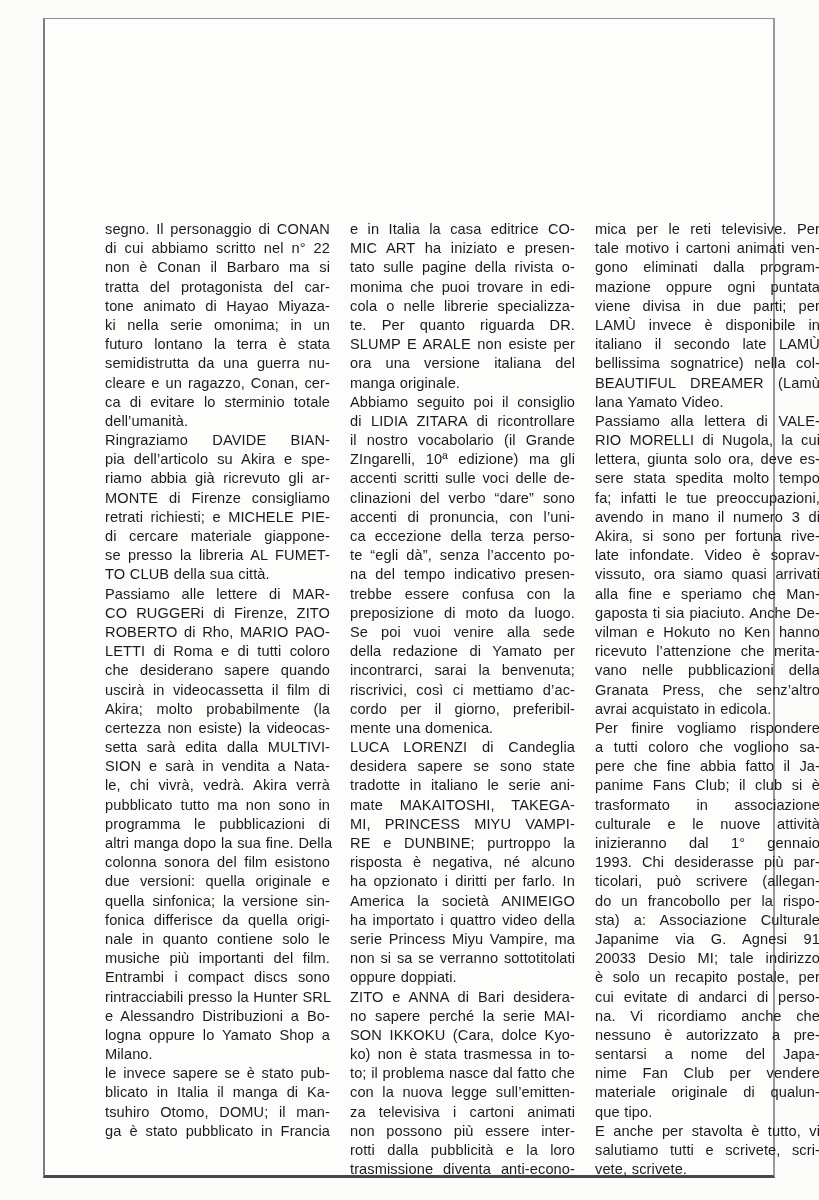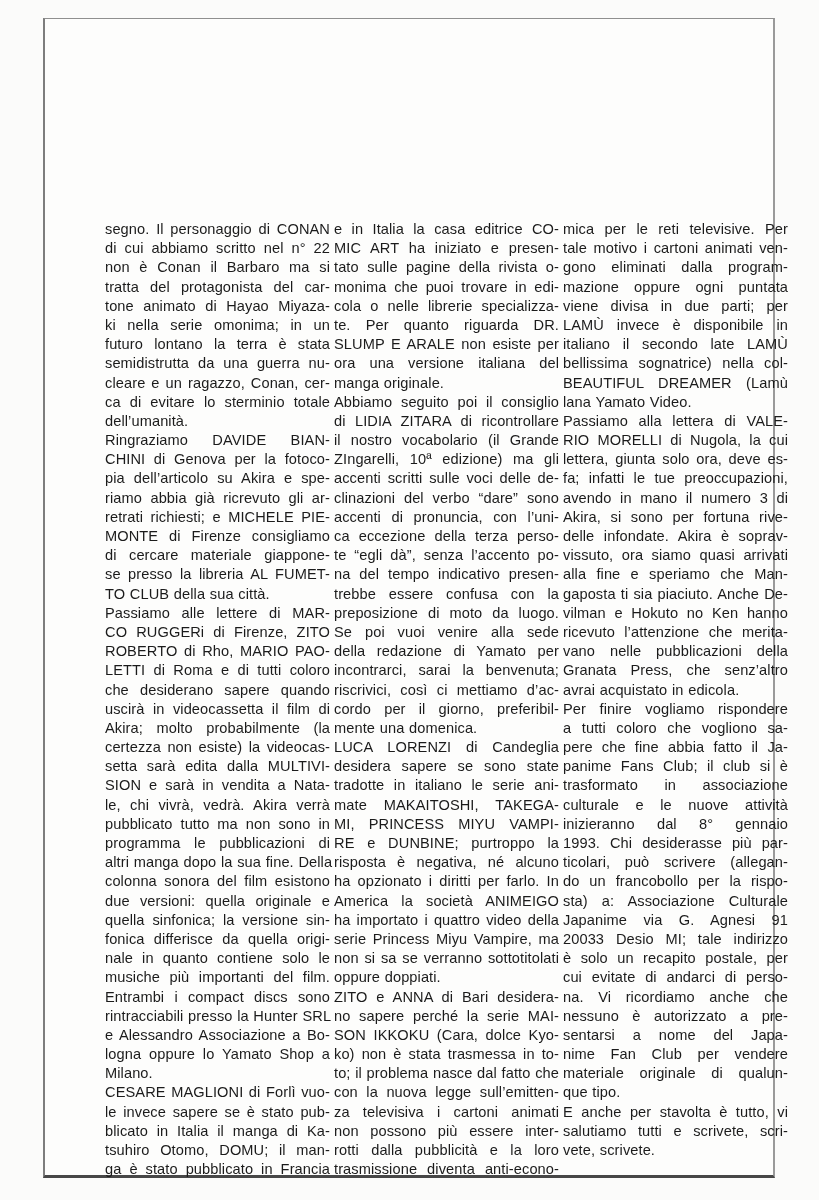--- a/index.html
+++ b/index.html
@@ -25,21 +25,21 @@
     border-left: 2px solid #7d7d7d;
     border-right: 2px solid #9a9a9a;
     border-bottom: 3px solid #474747;
     box-sizing: border-box;
   }
   .columns {
     position: absolute;
     left: 60px;
     top: 201px;
     display: flex;
-    gap: 4px;
+    gap: 20px;
   }
   .col {
     width: 225px;
   }
   .line {
     height: 19.2px;
     line-height: 19.2px;
     font-size: 14.6px;
     color: #1b1b1b;
     text-align: justify;
@@ -64,25 +64,24 @@
         <div class="line">non è Conan il Barbaro ma si</div>
         <div class="line">tratta del protagonista del car-</div>
         <div class="line">tone animato di Hayao Miyaza-</div>
         <div class="line">ki nella serie omonima; in un</div>
         <div class="line">futuro lontano la terra è stata</div>
         <div class="line">semidistrutta da una guerra nu-</div>
         <div class="line">cleare e un ragazzo, Conan, cer-</div>
         <div class="line">ca di evitare lo sterminio totale</div>
         <div class="line para-end">dell’umanità.</div>
         <div class="line">Ringraziamo DAVIDE BIAN-</div>
-        <div class="line">CHINI di Genova per la fotoco-</div>
         <div class="line">pia dell’articolo su Akira e spe-</div>
         <div class="line">riamo abbia già ricrevuto gli ar-</div>
+        <div class="line">MONTE di Firenze consigliamo</div>
         <div class="line">retrati richiesti; e MICHELE PIE-</div>
-        <div class="line">MONTE di Firenze consigliamo</div>
         <div class="line">di cercare materiale giappone-</div>
         <div class="line">se presso la libreria AL FUMET-</div>
         <div class="line para-end">TO CLUB della sua città.</div>
         <div class="line">Passiamo alle lettere di MAR-</div>
         <div class="line">CO RUGGERi di Firenze, ZITO</div>
         <div class="line">ROBERTO di Rho, MARIO PAO-</div>
         <div class="line">LETTI di Roma e di tutti coloro</div>
         <div class="line">che desiderano sapere quando</div>
         <div class="line">uscirà in videocassetta il film di</div>
         <div class="line">Akira; molto probabilmente (la</div>
@@ -94,24 +93,23 @@
         <div class="line">programma le pubblicazioni di</div>
         <div class="line">altri manga dopo la sua fine. Della</div>
         <div class="line">colonna sonora del film esistono</div>
         <div class="line">due versioni: quella originale e</div>
         <div class="line">quella sinfonica; la versione sin-</div>
         <div class="line">fonica differisce da quella origi-</div>
         <div class="line">nale in quanto contiene solo le</div>
         <div class="line">musiche più importanti del film.</div>
         <div class="line">Entrambi i compact discs sono</div>
         <div class="line">rintracciabili presso la Hunter SRL</div>
-        <div class="line">e Alessandro Associazione a Bo-</div>
+        <div class="line">e Alessandro Distribuzioni a Bo-</div>
         <div class="line">logna oppure lo Yamato Shop a</div>
         <div class="line para-end">Milano.</div>
-        <div class="line">CESARE MAGLIONI di Forlì vuo-</div>
         <div class="line">le invece sapere se è stato pub-</div>
         <div class="line">blicato in Italia il manga di Ka-</div>
         <div class="line">tsuhiro Otomo, DOMU; il man-</div>
         <div class="line">ga è stato pubblicato in Francia</div>
       </div>
     <div class="col">
         <div class="line">e in Italia la casa editrice CO-</div>
         <div class="line">MIC ART ha iniziato e presen-</div>
         <div class="line">tato sulle pagine della rivista o-</div>
         <div class="line">monima che puoi trovare in edi-</div>
@@ -169,39 +167,40 @@
         <div class="line">mazione oppure ogni puntata</div>
         <div class="line">viene divisa in due parti; per</div>
         <div class="line">LAMÙ invece è disponibile in</div>
         <div class="line">italiano il secondo late LAMÙ</div>
         <div class="line">bellissima sognatrice) nella col-</div>
         <div class="line">BEAUTIFUL DREAMER (Lamù</div>
         <div class="line para-end">lana Yamato Video.</div>
         <div class="line">Passiamo alla lettera di VALE-</div>
         <div class="line">RIO MORELLI di Nugola, la cui</div>
         <div class="line">lettera, giunta solo ora, deve es-</div>
+        <div class="line">sere stata spedita molto tempo</div>
         <div class="line">fa; infatti le tue preoccupazioni,</div>
         <div class="line">avendo in mano il numero 3 di</div>
         <div class="line">Akira, si sono per fortuna rive-</div>
-        <div class="line">delle infondate. Akira è soprav-</div>
+        <div class="line">late infondate. Video è soprav-</div>
         <div class="line">vissuto, ora siamo quasi arrivati</div>
         <div class="line">alla fine e speriamo che Man-</div>
         <div class="line">gaposta ti sia piaciuto. Anche De-</div>
         <div class="line">vilman e Hokuto no Ken hanno</div>
         <div class="line">ricevuto l’attenzione che merita-</div>
         <div class="line">vano nelle pubblicazioni della</div>
         <div class="line">Granata Press, che senz’altro</div>
         <div class="line para-end">avrai acquistato in edicola.</div>
         <div class="line">Per finire vogliamo rispondere</div>
         <div class="line">a tutti coloro che vogliono sa-</div>
         <div class="line">pere che fine abbia fatto il Ja-</div>
         <div class="line">panime Fans Club; il club si è</div>
         <div class="line">trasformato in associazione</div>
         <div class="line">culturale e le nuove attività</div>
-        <div class="line">inizieranno dal 8° gennaio</div>
+        <div class="line">inizieranno dal 1° gennaio</div>
         <div class="line">1993. Chi desiderasse più par-</div>
         <div class="line">ticolari, può scrivere (allegan-</div>
         <div class="line">do un francobollo per la rispo-</div>
         <div class="line">sta) a: Associazione Culturale</div>
         <div class="line">Japanime via G. Agnesi 91</div>
         <div class="line">20033 Desio MI; tale indirizzo</div>
         <div class="line">è solo un recapito postale, per</div>
         <div class="line">cui evitate di andarci di perso-</div>
         <div class="line">na. Vi ricordiamo anche che</div>
         <div class="line">nessuno è autorizzato a pre-</div>

